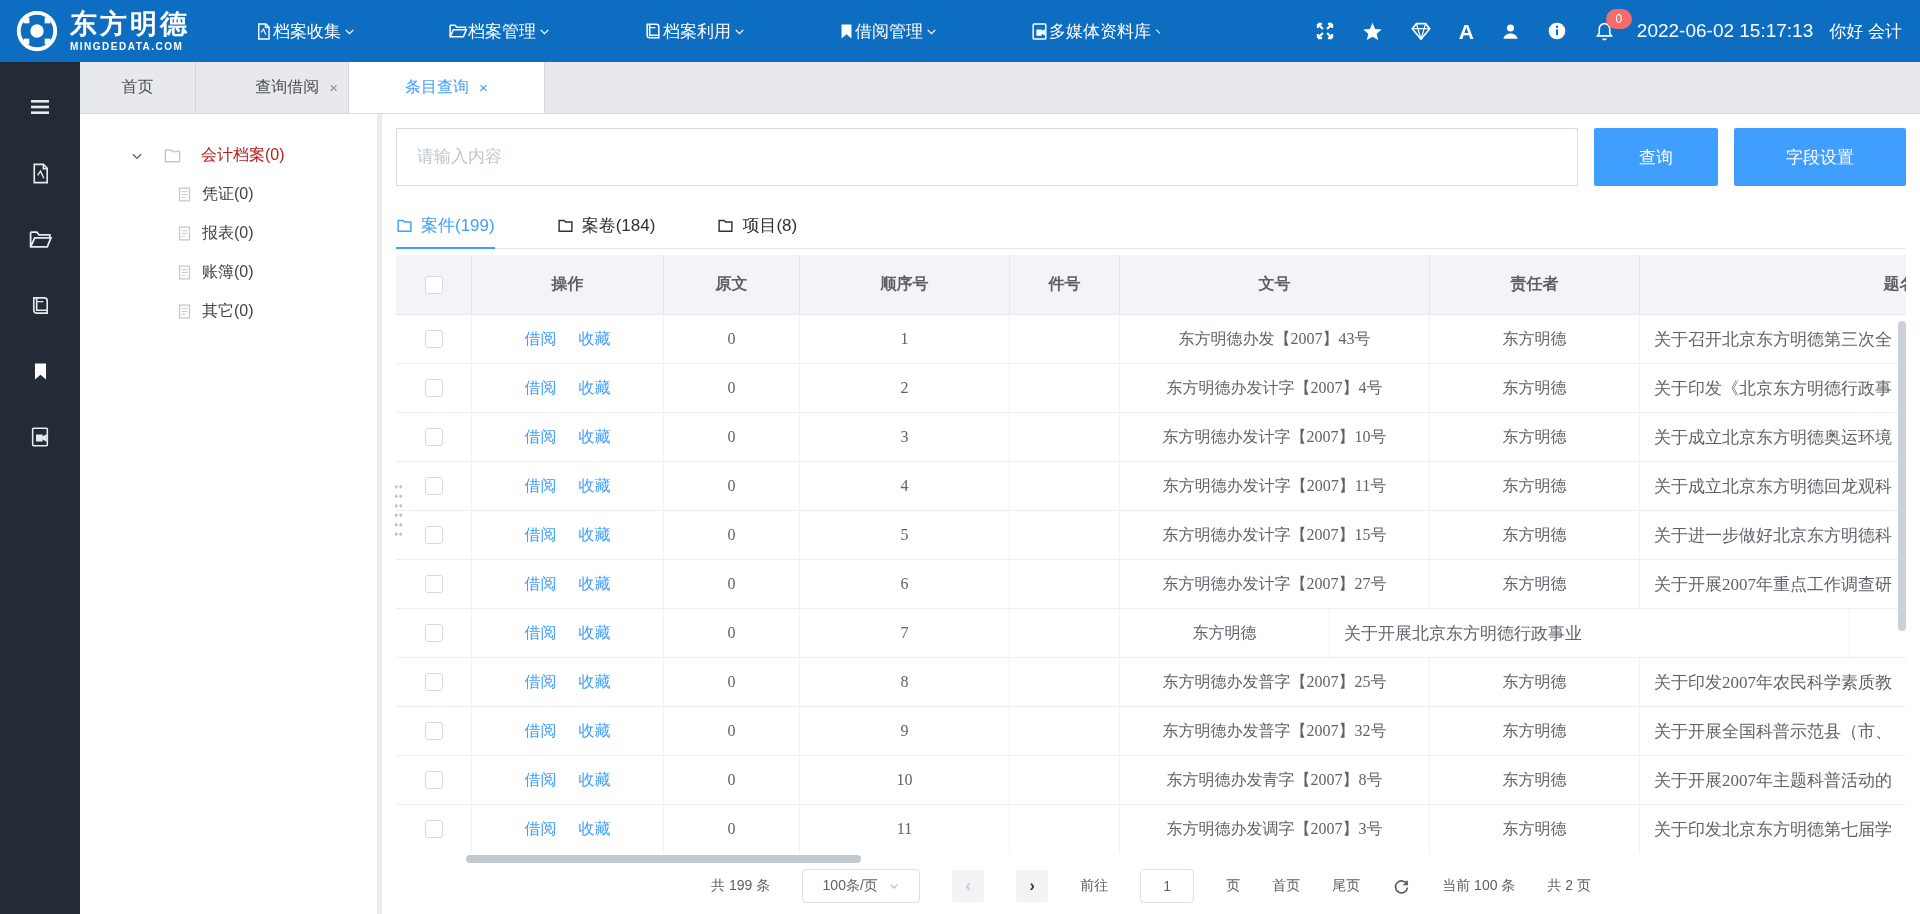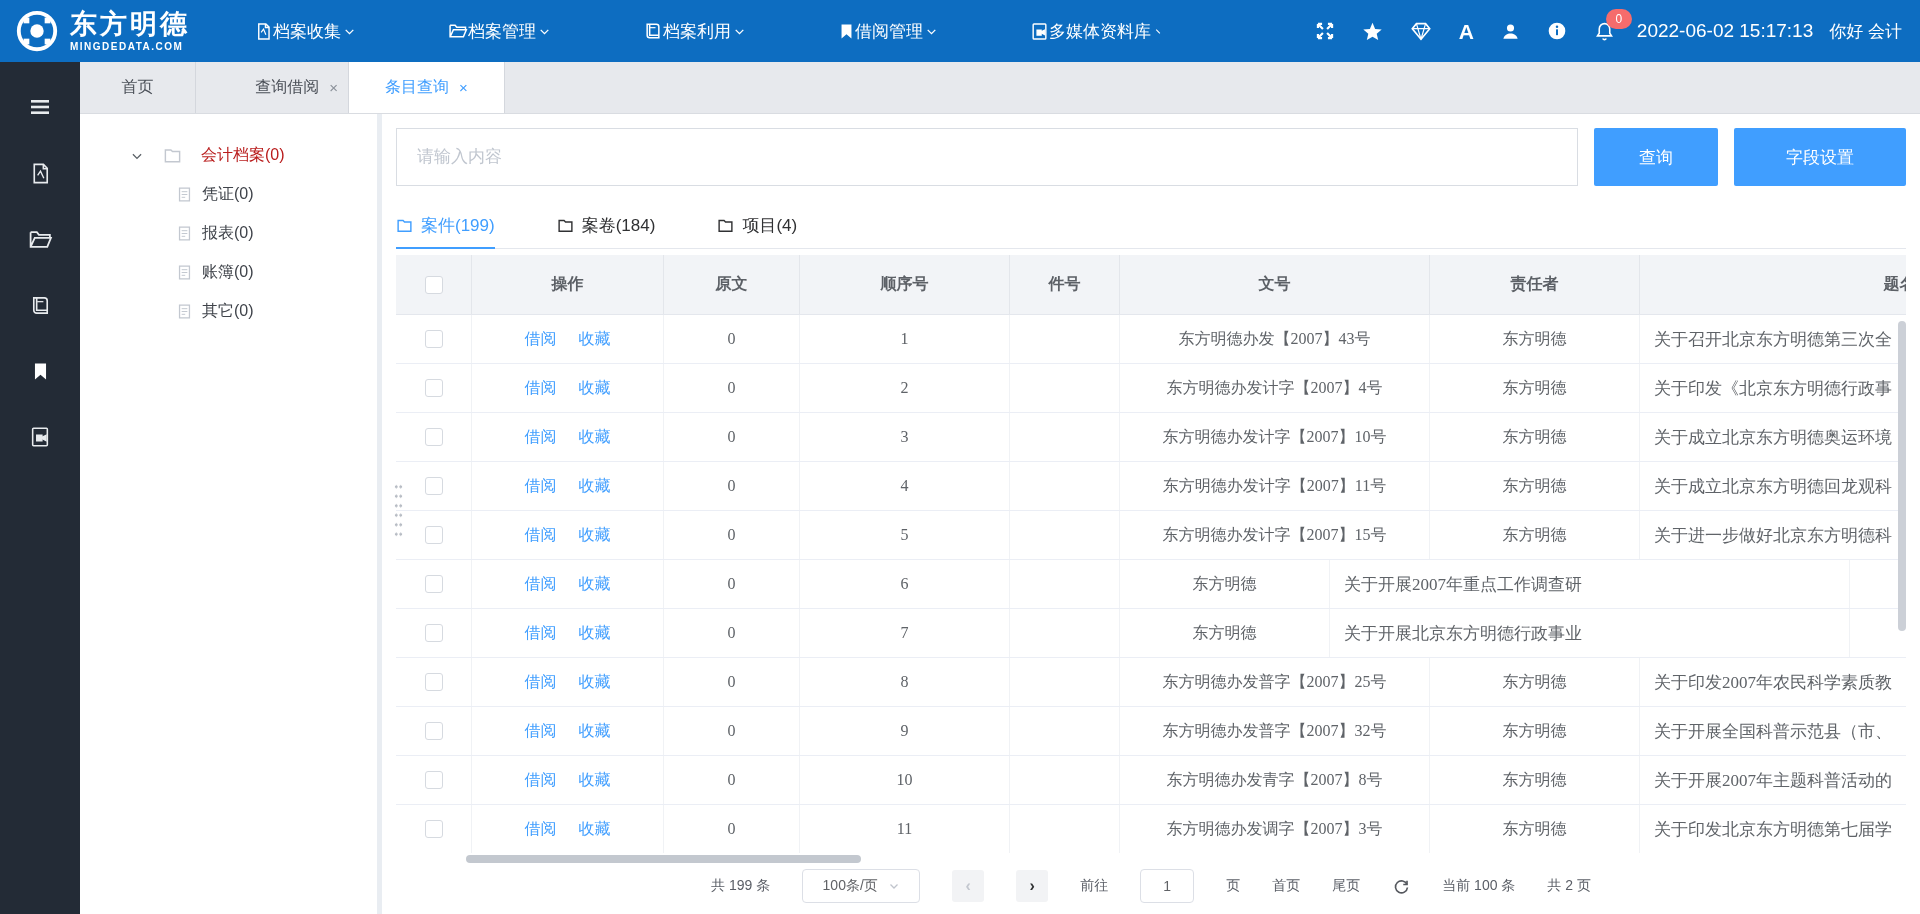--- a/index.html
+++ b/index.html
@@ -28,21 +28,21 @@
   
   .rail { position:absolute; left:0; top:62px; width:80px; height:852px; background:#232b36; display:flex; flex-direction:column; align-items:center; z-index:15; }
   .rail-item { height:66px; display:flex; align-items:center; justify-content:center; width:100%; cursor:pointer; }
   .rail-item:first-child { margin-top:12px; }
 
   
   .tabstrip { position:absolute; left:80px; top:62px; width:1840px; height:52px; background:#e7e9ed; border-bottom:1px solid #d9dce1; display:flex; z-index:10; }
   .wtab { display:flex; align-items:center; justify-content:center; gap:10px; font-size:16px; color:#4a4f57; border-right:1px solid #d4d7dd; cursor:pointer; padding:0 10px; }
   .wtab-home { width:116px; }
   .wtab-mid { width:153px;justify-content:flex-end; }
-  .wtab-active { width:156px; background:#fff; color:#409eff; }
+  .wtab-active { width:196px; background:#fff; color:#409eff; }
   .wtab .tab-close { font-size:15px; color:#8a9099; }
   .wtab-active .tab-close { color:#409eff; }
 
   
   .tree-panel { position:absolute; left:80px; top:114px; width:297px; height:800px; background:#fff; padding-top:22px; z-index:5; }
   .tree-root-row { display:flex; align-items:center; height:39px; padding-left:50px; gap:19px; font-size:16px; color:#b91c1c; cursor:pointer; }
   .tree-child-row { display:flex; align-items:center; height:39px; padding-left:96px; gap:9px; font-size:16px; color:#3f434a; cursor:pointer; }
 
   
   .grip { position:absolute; left:394px; top:482px; width:9px; height:58px; z-index:30;
@@ -328,21 +328,21 @@
     <div class="rtab">
       <svg width="17" height="17" viewBox="0 0 24 24" fill="none" stroke="#303133" stroke-width="2">
           <path d="M3 5h7l2 2h9v13H3z"></path>
         </svg>
       <span>案卷(184)</span>
     </div>
     <div class="rtab">
       <svg width="17" height="17" viewBox="0 0 24 24" fill="none" stroke="#303133" stroke-width="2">
           <path d="M3 5h7l2 2h9v13H3z"></path>
         </svg>
-      <span>项目(4)</span>
+      <span>项目(8)</span>
     </div>
   </div>
 
   <div class="table-wrap">
     <div class="tbl">
       <div class="thead">
         <div class="th c0">
             <span class="cbx"></span>
           </div>
         <div class="th c1">操作</div>
@@ -433,20 +433,21 @@
             <div class="td c0">
               <span class="cbx"></span>
             </div>
             <div class="td c1">
               <a class="op-link">借阅</a>
               <a class="op-link">收藏</a>
             </div>
             <div class="td c2">0</div>
             <div class="td c3">6</div>
             <div class="td c4"></div>
+            <div class="td c5">东方明德办发计字【2007】27号</div>
             <div class="td c6">东方明德</div>
             <div class="td c7">关于开展2007年重点工作调查研</div>
           </div>
           <div class="trow">
             <div class="td c0">
               <span class="cbx"></span>
             </div>
             <div class="td c1">
               <a class="op-link">借阅</a>
               <a class="op-link">收藏</a>

